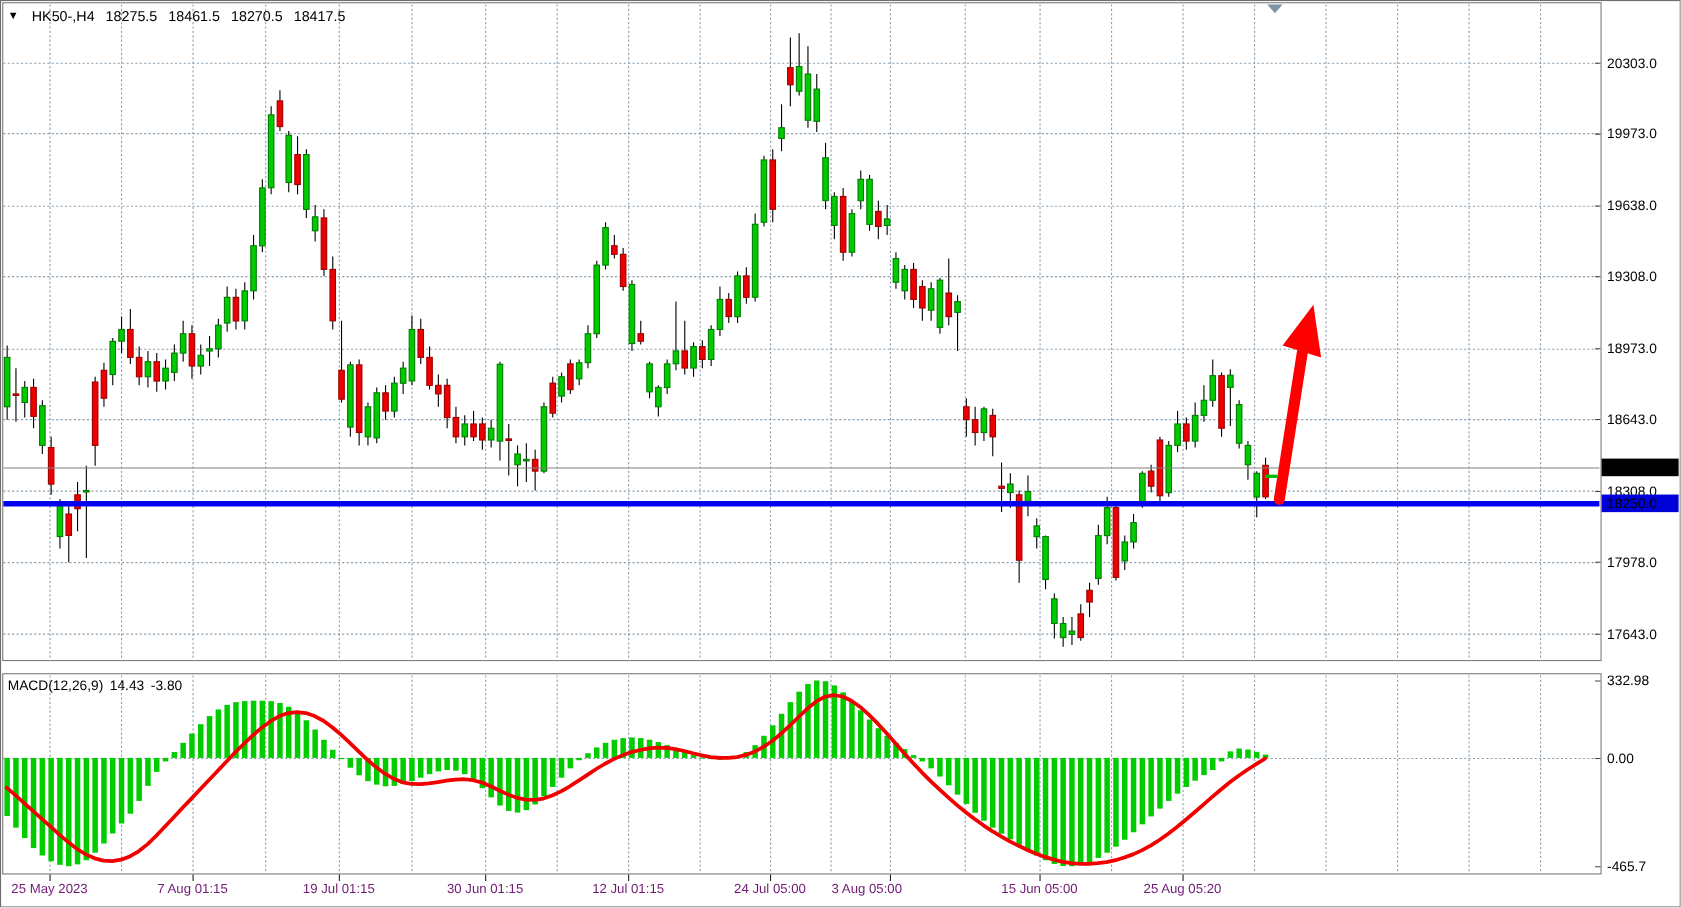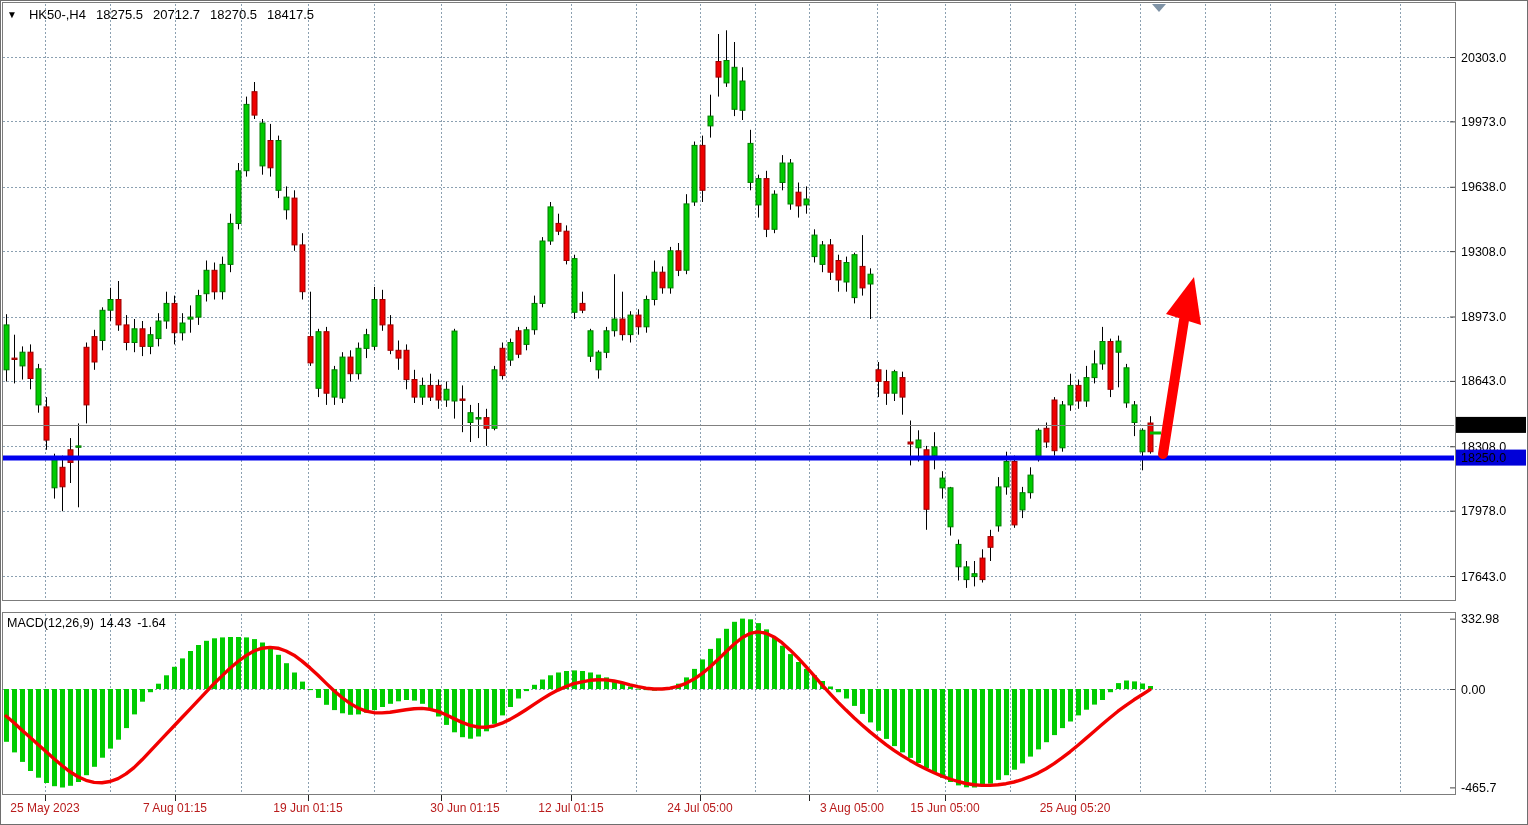--- a/index.html
+++ b/index.html
@@ -8,40 +8,40 @@
   #chart-canvas{position:absolute;left:0;top:0;}
   .grid{stroke:#8ba0b1;stroke-width:1;stroke-dasharray:2,2;fill:none;}
   .ax{font-family:"Liberation Sans",sans-serif;font-size:12.5px;fill:#000;}
   #title-bar{position:absolute;left:7px;top:7px;font-size:13px;display:flex;gap:10px;
              align-items:center;white-space:nowrap;z-index:5;}
   #title-bar .tri{font-size:10px;margin-right:2px;}
   #macd-label{position:absolute;left:7px;top:616px;font-size:12.5px;display:flex;gap:6px;
               white-space:nowrap;z-index:5;}
   #date-axis{position:absolute;left:0;top:0;width:1528px;height:825px;pointer-events:none;}
   .date-label{position:absolute;top:801px;font-size:12px;transform:translateX(-50%);
-              white-space:nowrap;color:#b91c1c;}
+              white-space:nowrap;color:#701a75;}
 </style>
 </head>
 <body>
 
 <div id="app">
 
   <div id="title-bar">
     <span class="tri">▼</span>
     <span>HK50-,H4</span>
     <span>18275.5</span>
-    <span>20712.7</span>
+    <span>18461.5</span>
     <span>18270.5</span>
     <span>18417.5</span>
   </div>
 
   <div id="macd-label">
     <span>MACD(12,26,9)</span>
     <span>14.43</span>
-    <span>-1.64</span>
+    <span>-3.80</span>
   </div>
 
   <svg id="chart-canvas" width="1528" height="825">
       <g>
         <line x1="45.5" y1="4" x2="45.5" y2="600" class="grid"></line>
         <line x1="45.5" y1="614" x2="45.5" y2="794" class="grid"></line>
         <line x1="110.5" y1="4" x2="110.5" y2="600" class="grid"></line>
         <line x1="110.5" y1="614" x2="110.5" y2="794" class="grid"></line>
         <line x1="175.5" y1="4" x2="175.5" y2="600" class="grid"></line>
         <line x1="175.5" y1="614" x2="175.5" y2="794" class="grid"></line>
@@ -583,21 +583,21 @@
       <line x1="571.5" y1="795" x2="571.5" y2="801" stroke="#222"></line>
       <line x1="700.5" y1="795" x2="700.5" y2="801" stroke="#222"></line>
       <line x1="809.5" y1="795" x2="809.5" y2="801" stroke="#222"></line>
       <line x1="945.5" y1="795" x2="945.5" y2="801" stroke="#222"></line>
       <line x1="1075.5" y1="795" x2="1075.5" y2="801" stroke="#222"></line>
     </svg>
 
   <div id="date-axis">
       <div class="date-label" style="left: 45px;">25 May 2023</div>
       <div class="date-label" style="left: 175px;">7 Aug 01:15</div>
-      <div class="date-label" style="left: 308px;">19 Jun 01:15</div>
-      <div class="date-label" style="left: 465px;">30 Jun 01:15</div>
+      <div class="date-label" style="left: 308px;">19 Jul 01:15</div>
+      <div class="date-label" style="left: 441px;">30 Jun 01:15</div>
       <div class="date-label" style="left: 571px;">12 Jul 01:15</div>
       <div class="date-label" style="left: 700px;">24 Jul 05:00</div>
-      <div class="date-label" style="left: 852px;">3 Aug 05:00</div>
+      <div class="date-label" style="left: 788px;">3 Aug 05:00</div>
       <div class="date-label" style="left: 945px;">15 Jun 05:00</div>
       <div class="date-label" style="left: 1075px;">25 Aug 05:20</div>
     </div>
 </div>
 
 </body></html>

